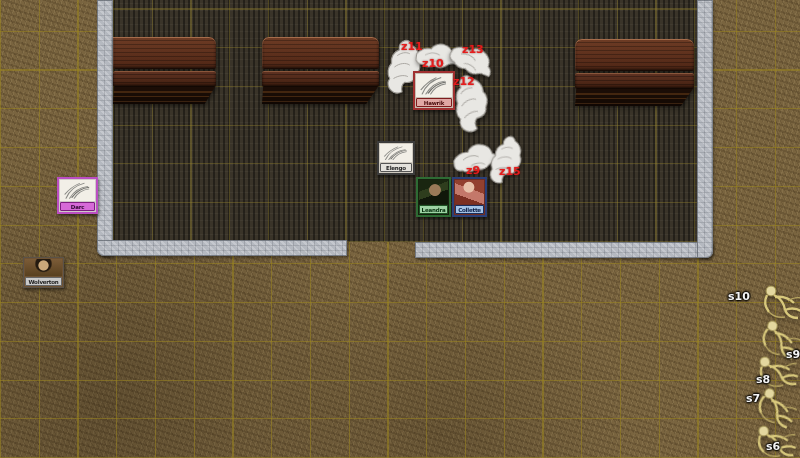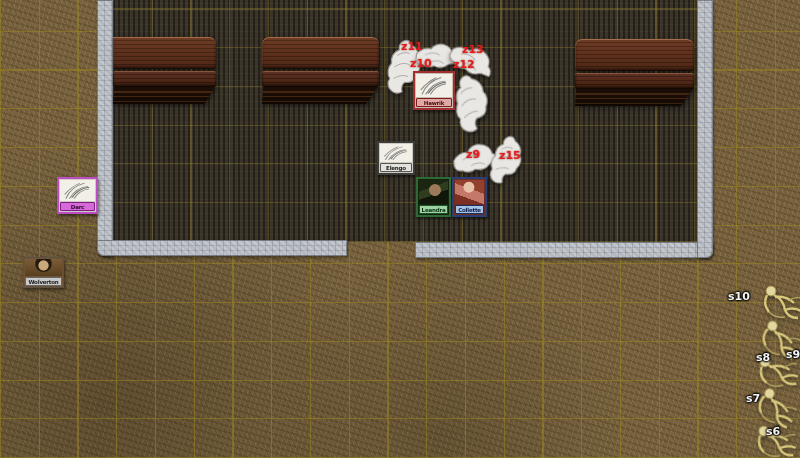--- a/index.html
+++ b/index.html
@@ -167,25 +167,25 @@
   <div class="wolf" style="left:450px;top:136px;transform:rotate(-6deg)">
     <svg width="52" height="42">
         <use href="#wolfB"></use>
       </svg></div>
   <div class="wolf" style="left:487px;top:133px;transform:rotate(6deg)">
     <svg width="38" height="56">
         <use href="#wolfA"></use>
       </svg></div>
 
   <span class="wlabel" style="left:401px;top:40px">z11</span>
-  <span class="wlabel" style="left:410px;top:57px">z10</span>
+  <span class="wlabel" style="left:422px;top:57px">z10</span>
   <span class="wlabel" style="left:462px;top:43px">z13</span>
-  <span class="wlabel" style="left:453px;top:58px">z12</span>
-  <span class="wlabel" style="left:466px;top:148px">z9</span>
-  <span class="wlabel" style="left:499px;top:149px">z15</span>
+  <span class="wlabel" style="left:453px;top:75px">z12</span>
+  <span class="wlabel" style="left:466px;top:164px">z9</span>
+  <span class="wlabel" style="left:499px;top:165px">z15</span>
 
   <div class="token tk-hawrik" style="left:413px;top:71px;width:42px;height:39px">
     <div class="art">
       <svg width="100%" height="100%" preserveAspectRatio="none">
           <use href="#sketch"></use>
         </svg></div>
     <div class="tlabel">Hawrik</div>
   </div>
 
   <div class="token tk-elengo" style="left:377px;top:141px;width:38px;height:34px">
@@ -235,17 +235,17 @@
     <svg width="48" height="42">
         <use href="#skel"></use>
       </svg></div>
   <div class="skel" style="left:751px;top:420px;transform:rotate(-6deg)">
     <svg width="48" height="42">
         <use href="#skel"></use>
       </svg></div>
 
   <span class="slabel" style="left:728px;top:290px">s10</span>
   <span class="slabel" style="left:786px;top:348px">s9</span>
-  <span class="slabel" style="left:756px;top:351px">s8</span>
+  <span class="slabel" style="left:756px;top:373px">s8</span>
   <span class="slabel" style="left:746px;top:392px">s7</span>
-  <span class="slabel" style="left:766px;top:425px">s6</span>
+  <span class="slabel" style="left:766px;top:440px">s6</span>
 
 </div>
 
 </body></html>

